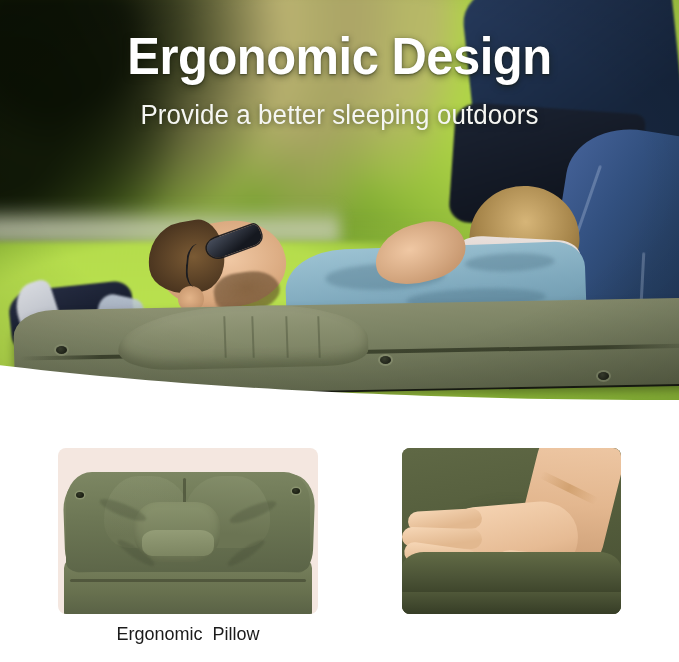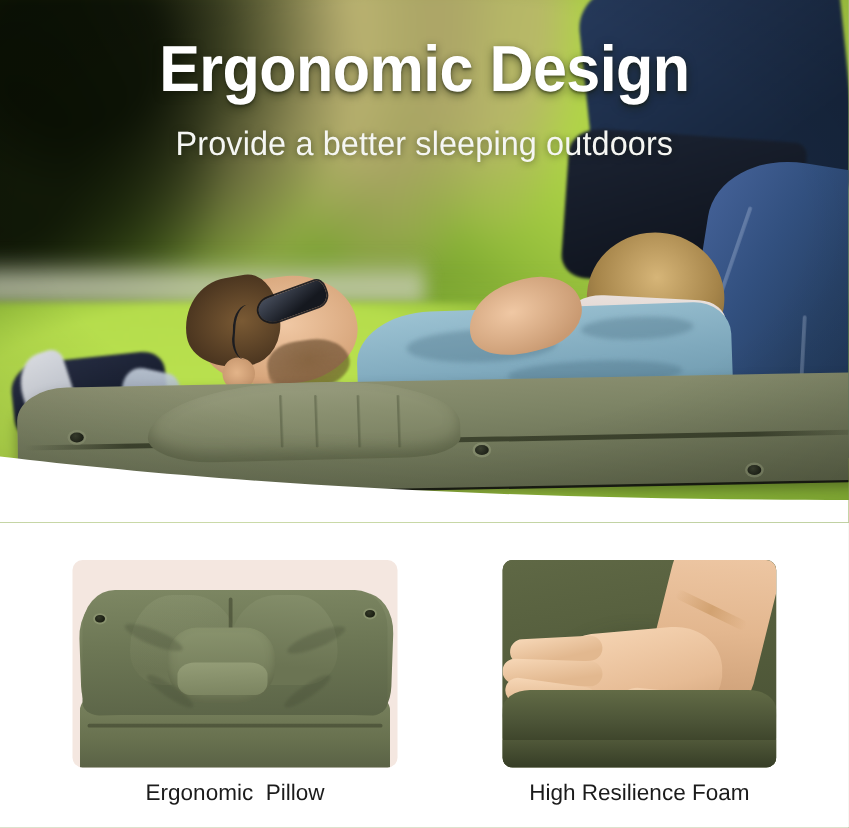--- a/index.html
+++ b/index.html
@@ -453,14 +453,13 @@
       <div class="rf-thumb"></div>
       <div class="rf-nail" style="left:8px;top:118px;transform:rotate(16deg);"></div>
       <div class="rf-nail" style="left:140px;top:108px;transform:rotate(-4deg);"></div>
       <div class="rf-seam"></div>
       <div class="rf-edge"></div>
       <div class="rf-edge2"></div>
     </div>
   </div>
 
   <div class="caption left">Ergonomic  Pillow</div>
-  <div class="caption right">High Resilience Foam</div>
 </div>
 
 </body></html>

